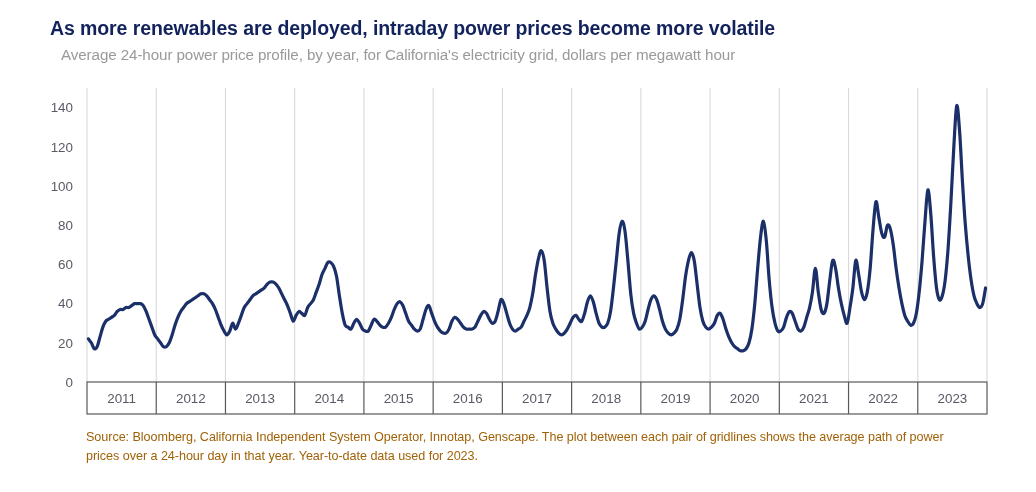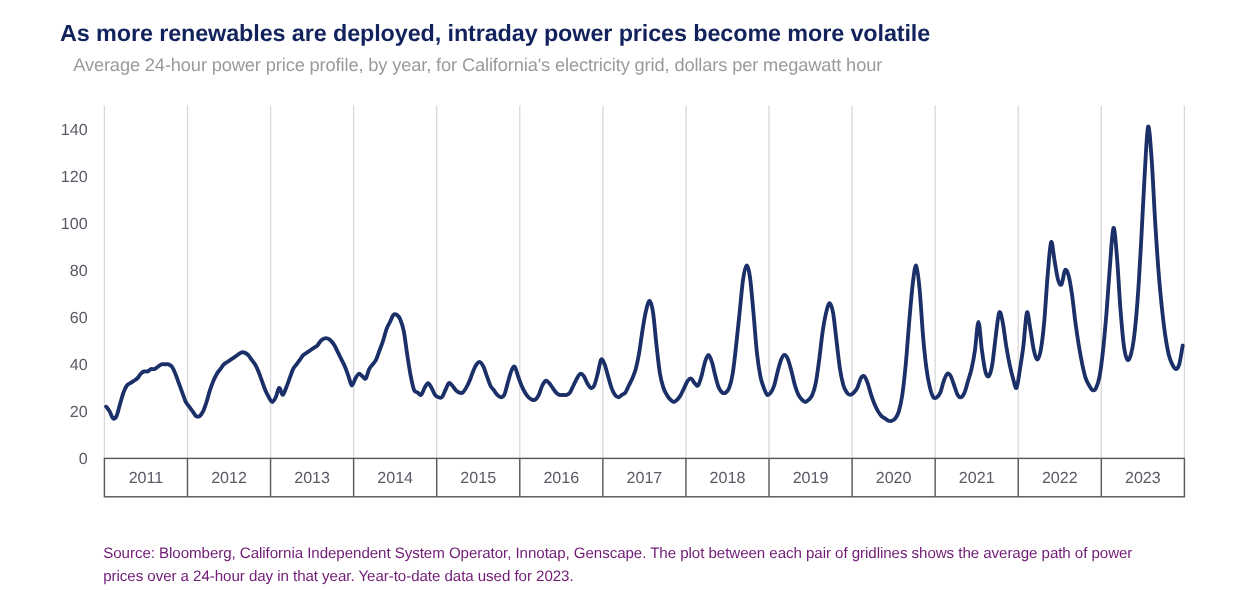--- a/index.html
+++ b/index.html
@@ -54,24 +54,23 @@
     position: absolute;
     left: 0;
     top: 0;
   }
   #footnote {
     position: absolute;
     left: 86px;
     top: 428px;
     width: 880px;
     font-size: 12.6px;
-    color: #701a75;
+    color: #a16207;
     line-height: 19px;
     letter-spacing: -0.05px;
-    margin-top: 24px;
   }
   .ytick-label {
     font-size: 13.4px;
     fill: #5a5a66;
     font-family: "Liberation Sans", sans-serif;
     text-anchor: end;
   }
   .xtick-label {
     font-size: 13.4px;
     fill: #5a5a66;

